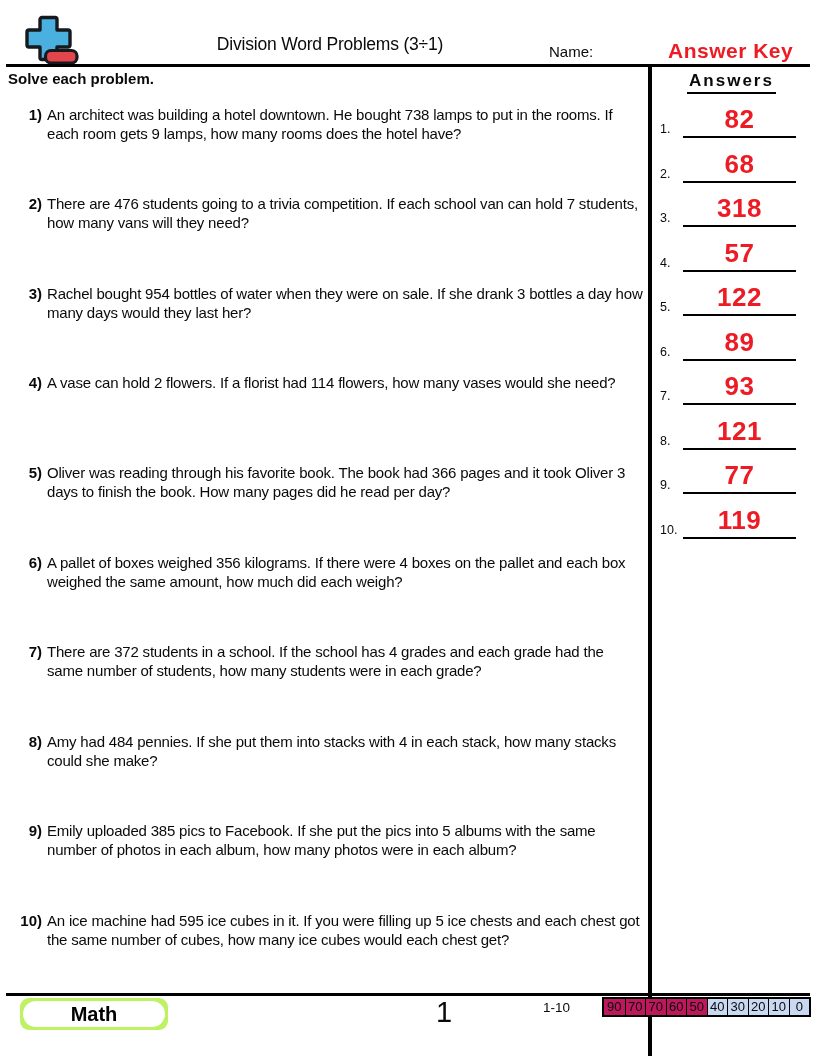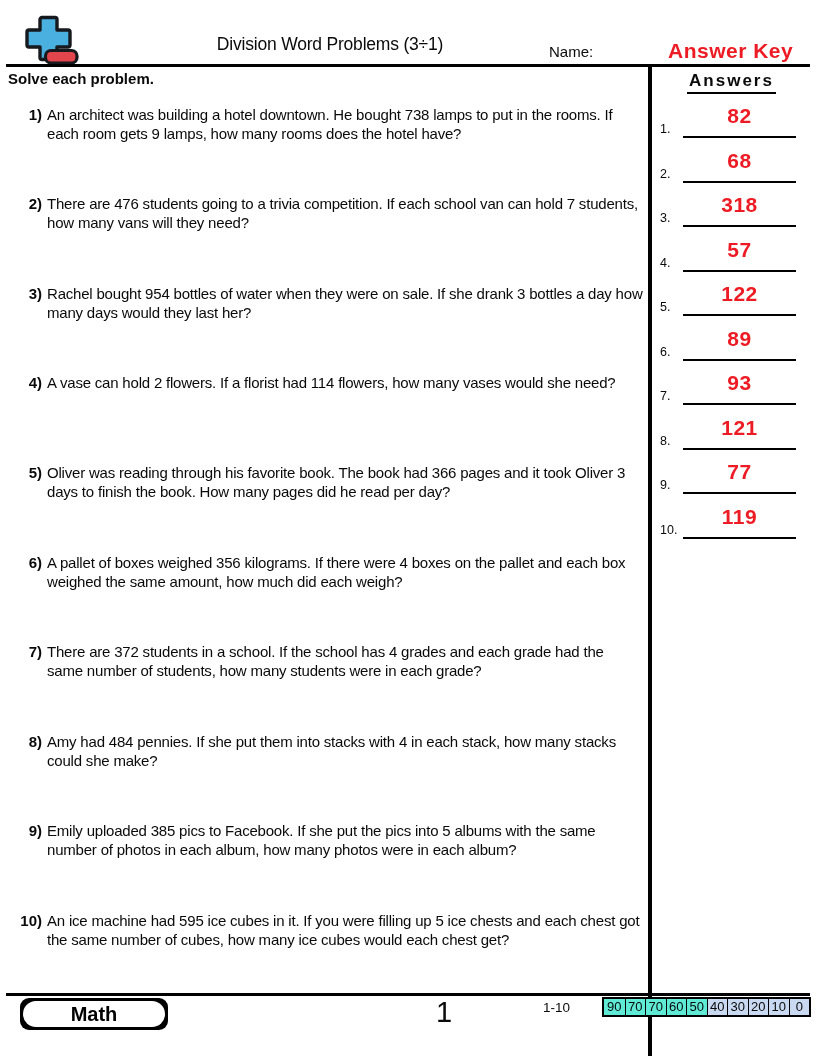--- a/index.html
+++ b/index.html
@@ -51,46 +51,46 @@
     display: inline-block; font-size: 17px; font-weight: bold; letter-spacing: 2px;
     border-bottom: 2px solid #000; padding: 0 2px 1px 2px;
   }
   .answer-row { position: absolute; left: 0; width: 100%; height: 44px; }
   .a-label { position: absolute; left: 5px; bottom: 2px; font-size: 12.5px; }
   .a-line {
     position: absolute; left: 28px; width: 113px; bottom: 0;
     border-bottom: 2px solid #000; text-align: center;
   }
   .a-value {
-    display: inline-block; font-size: 21px; font-weight: bold; line-height: 1;
-    padding-bottom: 10px; letter-spacing: 0.5px;
+    display: inline-block; font-size: 26px; font-weight: bold; line-height: 1;
+    padding-bottom: 4px; letter-spacing: 0.5px;
   }
 
   
   .footer { position: absolute; top: 996px; left: 0; width: 816px; height: 60px; }
   .math-badge {
     position: absolute; left: 20px; top: 2px; width: 148px; height: 32px;
-    background: #000000; border-radius: 9px;
+    background: #bef264; border-radius: 9px;
   }
   .math-badge-inner {
     position: absolute; inset: 3px; background: #fff; border-radius: 13px;
     display: flex; align-items: center; justify-content: center;
     font-size: 20px; font-weight: bold; color: #000;
   }
   .site-url { position: absolute; left: 177px; top: 17px; font-size: 15.5px; }
   .page-num { position: absolute; left: 436px; top: 0; font-size: 29px; }
   .score-strip {
     position: absolute; right: 5px; top: 1px;
     display: flex; align-items: center; gap: 24px;
   }
   .score-label { font-size: 13.5px; margin-right: 8px; }
   .score-table { display: flex; border: 2px solid #000; }
   .score-cell {
     width: 20.5px; height: 16px; font-size: 13px; line-height: 15px;
-    text-align: center; border-left: 1.5px solid #000; background: #5eead4;
+    text-align: center; border-left: 1.5px solid #000; background: #be185d;
   }
   .score-cell:first-child { border-left: none; }
   .score-cell.shaded { background: #c9d9f1; }
 </style>
 </head>
 <body>
 
 <div class="page">
 
   <div class="header">

